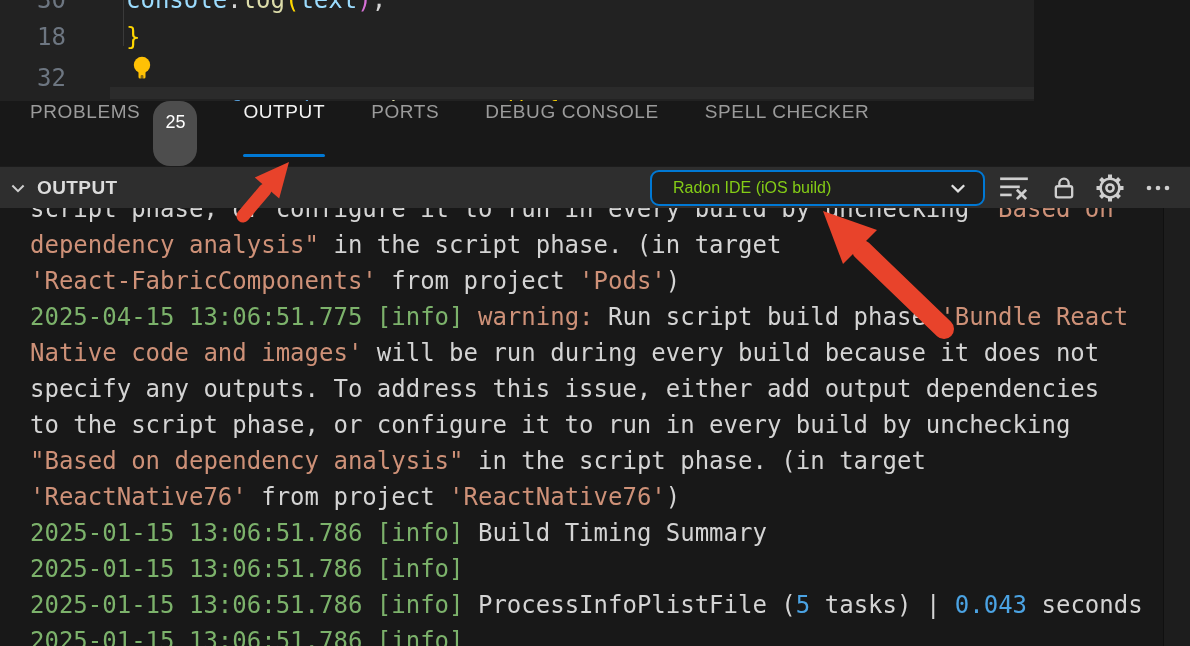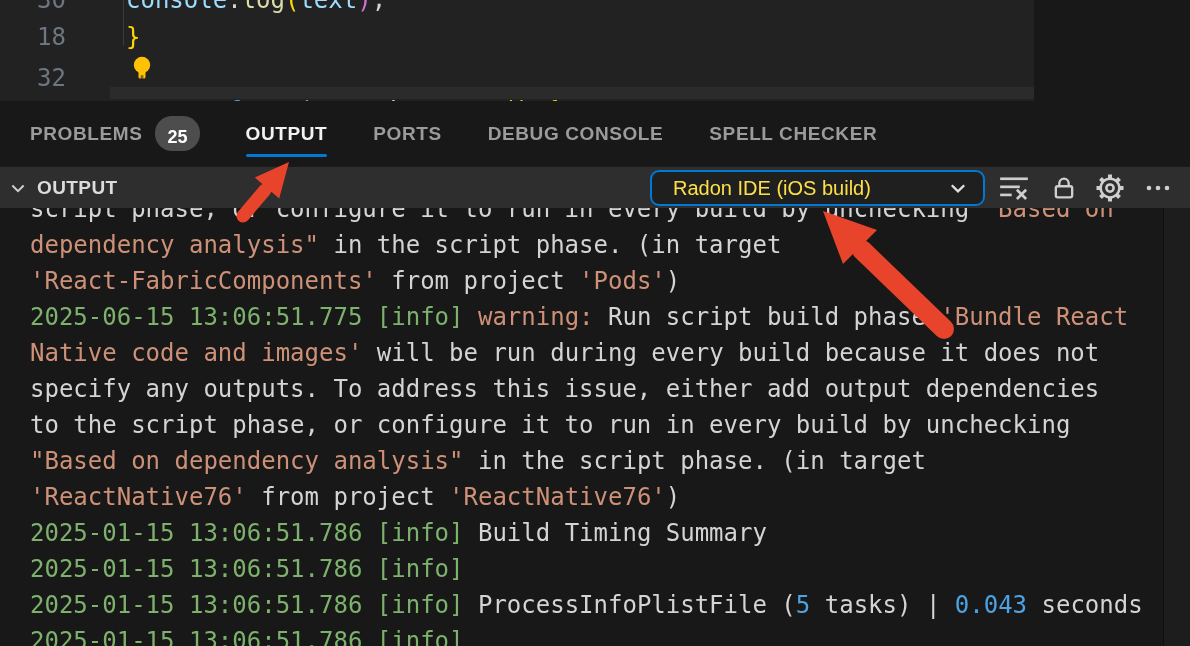--- a/index.html
+++ b/index.html
@@ -12,37 +12,37 @@
   .indent-guide{position:absolute;left:123px;top:0;width:1px;height:46px;background:#3a3a3a;}
   .ed-row{position:absolute;left:0;width:100%;height:37px;line-height:37px;
           font-family:"DejaVu Sans Mono",monospace;font-size:24px;white-space:pre;}
   .ed-num{position:absolute;left:0;top:0;width:66px;text-align:right;color:#6d7681;}
   .ed-code{position:absolute;left:126px;top:0;}
   .bulb{position:absolute;left:131px;top:55px;}
 
   
   .tabs{position:absolute;top:101px;left:0;width:1190px;height:65px;background:#181818;
         display:flex;align-items:center;padding-left:30px;gap:46px;box-sizing:border-box;}
-  .tab{position:relative;display:flex;align-items:center;height:100%;color:#9b9b9b;
-       font-size:19px;letter-spacing:0.6px;cursor:pointer;white-space:nowrap;font-weight:bold;}
+  .tab{position:relative;display:flex;height:100%;color:#9b9b9b;
+       font-size:19px;letter-spacing:0.6px;cursor:pointer;white-space:nowrap;}
   .tab.active{color:#f2f2f2;}
   .tab.active::after{content:"";position:absolute;left:0;right:0;bottom:9px;height:3px;
        border-radius:2px;background:var(--accent,#0078d4);}
   .badge{margin-left:13px;background:#4d4d4d;color:#ffffff;font-size:18px;
        padding:12px 12px 5px;border-radius:17px;letter-spacing:0;line-height:1;}
 
   
   .out-header{position:absolute;top:166px;left:0;width:1190px;height:42px;background:#2e2e2e;
        border-top:1px solid #1c1c1c;box-sizing:border-box;z-index:3;}
   .oh-left{position:absolute;left:8px;top:0;height:100%;display:flex;align-items:center;}
   .oh-title{font-size:19px;font-weight:bold;color:#dcdcdc;letter-spacing:0.4px;margin-left:9px;}
   .dropdown{position:absolute;left:650px;top:3px;width:335px;height:36px;box-sizing:border-box;
        border:2px solid var(--accent,#0078d4);border-radius:9px;background:#1f1f1f;
        display:flex;align-items:center;justify-content:space-between;
-       padding:0 14px 0 21px;color:#fde047;font-size:20px;cursor:pointer;}
+       padding:0 14px 0 21px;color:#84cc16;font-size:16px;cursor:pointer;}
   .icon-btn{position:absolute;top:5px;width:32px;height:32px;display:flex;
        align-items:center;justify-content:center;cursor:pointer;}
   #ic-clear{left:998px}#ic-lock{left:1048px}#ic-gear{left:1094px}#ic-more{left:1142px}
 
   
   .log{position:absolute;top:191px;left:30px;width:1140px;z-index:1;}
   .log-line{height:36px;line-height:36px;font-family:"DejaVu Sans Mono",monospace;
        font-size:24px;white-space:pre;}
   .scroll-strip{position:absolute;top:208px;right:0;width:26px;bottom:0;background:#1d1d1d;
        border-left:1px solid #101010;z-index:2;}
@@ -150,21 +150,21 @@
         <circle cx="15" cy="15" r="2.3" fill="#cfcfcf"></circle>
         <circle cx="24" cy="15" r="2.3" fill="#cfcfcf"></circle>
       </svg>
     </div>
   </div>
 
   <div class="log" id="log">
       <div class="log-line"><span class="c-fg">script phase, or configure it to run in every build by unchecking </span><span class="c-salmon">"Based on</span></div>
       <div class="log-line"><span class="c-salmon">dependency analysis"</span><span class="c-fg"> in the script phase. (in target</span></div>
       <div class="log-line"><span class="c-salmon">'React-FabricComponents'</span><span class="c-fg"> from project </span><span class="c-salmon">'Pods'</span><span class="c-fg">)</span></div>
-      <div class="log-line"><span class="c-green">2025-06-15 13:06:51.775 </span><span class="c-green">[info]</span><span class="c-fg"> </span><span class="c-salmon">warning:</span><span class="c-fg"> Run script build phase </span><span class="c-salmon">'Bundle React</span></div>
+      <div class="log-line"><span class="c-green">2025-04-15 13:06:51.775 </span><span class="c-green">[info]</span><span class="c-fg"> </span><span class="c-salmon">warning:</span><span class="c-fg"> Run script build phase </span><span class="c-salmon">'Bundle React</span></div>
       <div class="log-line"><span class="c-salmon">Native code and images'</span><span class="c-fg"> will be run during every build because it does not</span></div>
       <div class="log-line"><span class="c-fg">specify any outputs. To address this issue, either add output dependencies</span></div>
       <div class="log-line"><span class="c-fg">to the script phase, or configure it to run in every build by unchecking</span></div>
       <div class="log-line"><span class="c-salmon">"Based on dependency analysis"</span><span class="c-fg"> in the script phase. (in target</span></div>
       <div class="log-line"><span class="c-salmon">'ReactNative76'</span><span class="c-fg"> from project </span><span class="c-salmon">'ReactNative76'</span><span class="c-fg">)</span></div>
       <div class="log-line"><span class="c-green">2025-01-15 13:06:51.786 </span><span class="c-green">[info]</span><span class="c-fg"> Build Timing Summary</span></div>
       <div class="log-line"><span class="c-green">2025-01-15 13:06:51.786 </span><span class="c-green">[info]</span></div>
       <div class="log-line"><span class="c-green">2025-01-15 13:06:51.786 </span><span class="c-green">[info]</span><span class="c-fg"> ProcessInfoPlistFile (</span><span class="c-blue">5</span><span class="c-fg"> tasks) | </span><span class="c-blue">0.043</span><span class="c-fg"> seconds</span></div>
       <div class="log-line"><span class="c-green">2025-01-15 13:06:51.786 </span><span class="c-green">[info]</span></div>
     </div>

